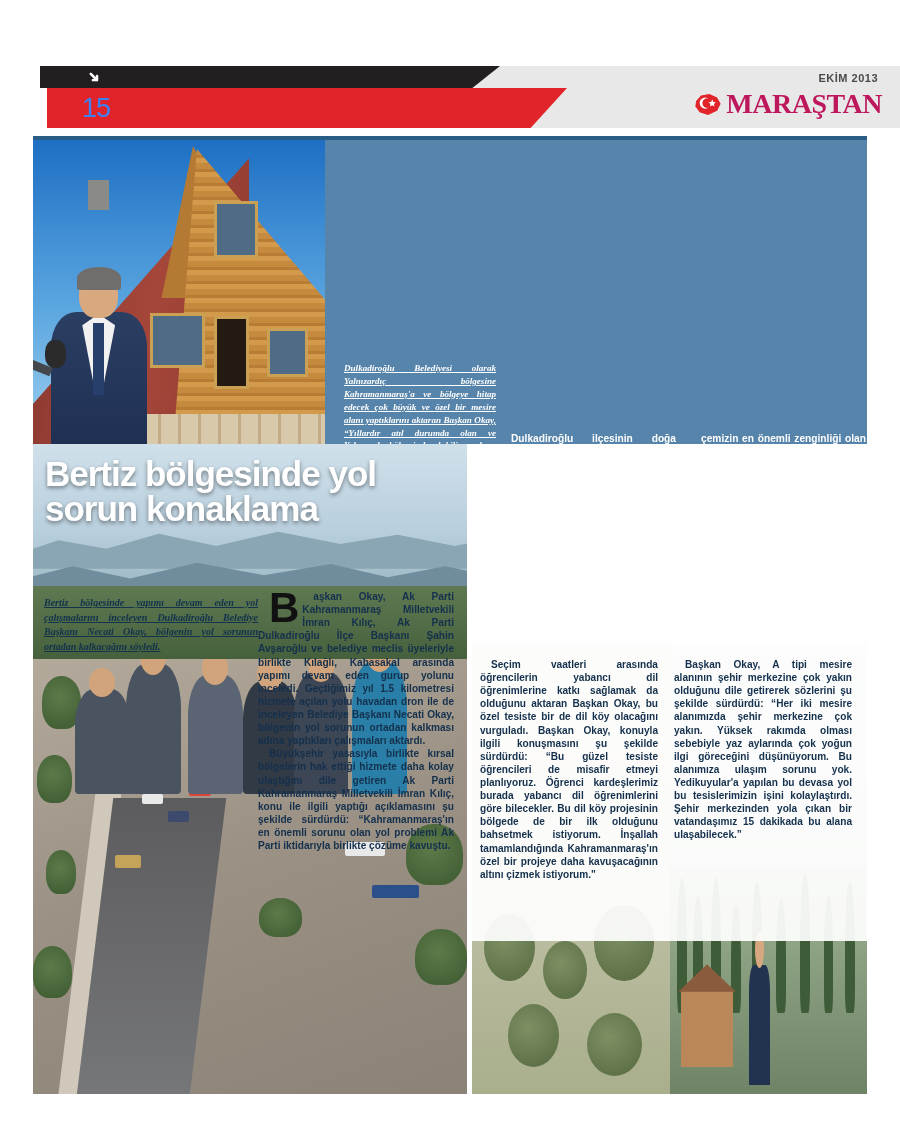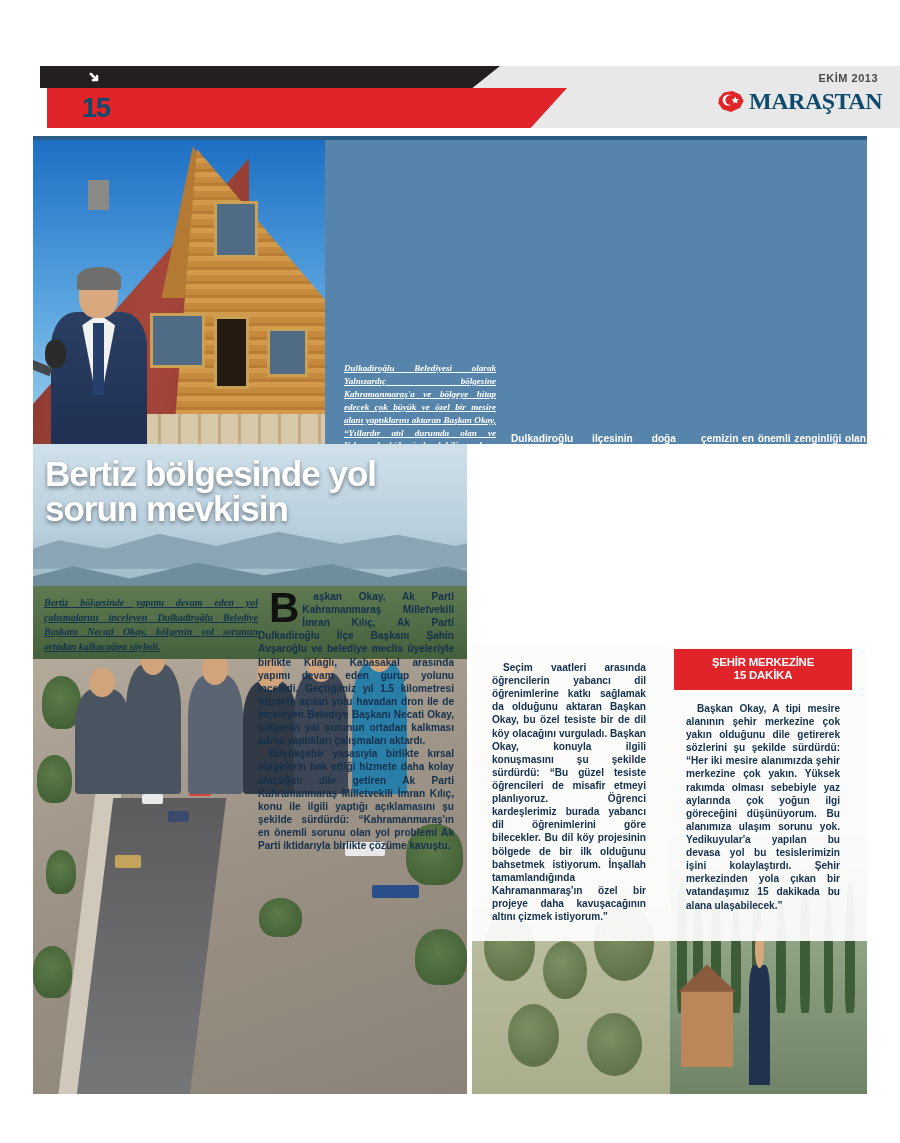--- a/index.html
+++ b/index.html
@@ -8,26 +8,26 @@
 
   
   .header{position:absolute;left:0;top:66px;width:900px;height:62px;}
   .hdr-grey{position:absolute;left:50px;top:0;width:850px;height:62px;background:#e8e8e8;}
   .hdr-black{position:absolute;left:40px;top:0px;width:460px;height:22px;background:#231f20;
     clip-path:polygon(0 0,100% 0,94% 100%,0 100%);}
   .hdr-arrow{position:absolute;left:48px;top:2px;color:#fff;font-size:15px;font-weight:bold;line-height:18px;
     transform:rotate(45deg);}
   .hdr-red{position:absolute;left:47px;top:22px;width:520px;height:40px;background:#e1232a;
     clip-path:polygon(0 0,100% 0,93% 100%,0 100%);}
-  .pageno{position:absolute;left:82px;top:27px;color:#0c4a6e;font-size:27px;font-weight:bold;letter-spacing:-1px;
+  .pageno{position:absolute;left:82px;top:27px;color:#3b82f6;font-size:27px;font-weight:normal;letter-spacing:-1px;
     font-family:"Liberation Sans",sans-serif;}
   .hdr-date{position:absolute;right:22px;top:6px;font-size:11px;color:#4a4a4a;letter-spacing:.5px;font-weight:bold;}
   .logo{position:absolute;right:18px;top:22px;display:flex;align-items:center;gap:4px;}
   .logo-mark{width:28px;height:27px;position:relative;}
-  .logo-txt{font-size:24px;font-weight:bold;color:#0c4a6e;letter-spacing:-0.5px;
+  .logo-txt{font-size:28px;font-weight:bold;color:#be185d;letter-spacing:-0.5px;
     font-family:"Liberation Serif",serif;}
 
   
   .a1{position:absolute;left:33px;top:136px;width:834px;height:304px;background:#5784ab;
      border-top:4px solid #2a5d86;}
   .a1 .photo{position:absolute;left:0px;top:0px;width:292px;height:304px;overflow:hidden;background:#3a78b5;}
   .a1-headline{position:absolute;right:12px;top:6px;width:510px;text-align:right;
     color:#f7e6b4;font-size:43px;line-height:.94;font-weight:bold;letter-spacing:-1.4px;
     font-family:"Liberation Sans",sans-serif;}
   .a1-headline .l2{display:block;}
@@ -57,21 +57,21 @@
 
   
   .side{position:absolute;left:472px;top:643px;width:395px;height:451px;overflow:hidden;background:#c9cdc4;}
   .side-inner{position:absolute;inset:0;}
   .sbox{position:absolute;top:6px;width:178px;}
   .sbox.s1{left:8px;}
   .sbox.s2{left:202px;}
   .sbox-hd{background:#e1232a;color:#fff;text-align:center;font-size:11.4px;font-weight:bold;line-height:1.18;
     padding:7px 4px 7px;letter-spacing:-.2px;}
   .sbox-body{margin-top:9px;color:#14304d;font-size:10.1px;line-height:1.30;text-align:justify;font-weight:bold;}
-  .sbox-body p{margin:12px;text-indent:11px;}
+  .sbox-body p{margin:0;text-indent:11px;}
 
   
   .sky{position:absolute;inset:0;background:linear-gradient(#1e6fc4,#5ba6e0 55%,#9fd0ee);}
   .aframe-roof{position:absolute;left:-12%;top:6%;width:86%;height:94%;background:linear-gradient(100deg,#7e332c,#a6463a 60%,#8d3a31);
      clip-path:polygon(100% 0,100% 100%,0 100%);}
   .aframe-wall{position:absolute;left:48%;top:3%;width:58%;height:97%;
      background:repeating-linear-gradient(180deg,#c68a3e 0 6px,#b87c34 6px 9px,#d49a4c 9px 14px);
      clip-path:polygon(14% 0,100% 58%,100% 100%,0 100%);}
   .aframe-peak{position:absolute;left:44%;top:2%;width:18%;height:50%;background:#b47a33;
      clip-path:polygon(60% 0,100% 26%,100% 100%,0 100%);}
@@ -225,21 +225,21 @@
           </div>
         <div class="p" style="left:62%;height:90%;background:#3d4654;">
             <i></i>
           </div>
         <div class="p" style="left:78%;height:98%;background:#2a7fa8;">
             <i></i>
           </div>
       </div>
     </div>
 
-    <div class="a2-head">Bertiz bölgesinde yol sorun mevkisin</div>
+    <div class="a2-head">Bertiz bölgesinde yol sorun konaklama</div>
     <div class="a2-lead">Bertiz bölgesinde yapımı devam eden yol çalışmalarını inceleyen Dulkadiroğlu Belediye Başkanı Necati Okay, bölgenin yol sorunun ortadan kalkacağını söyledi.</div>
 
     <div class="a2-col">
       <p><span class="dropcap">B</span><span>aşkan Okay, Ak Parti Kahramanmaraş Milletvekili İmran Kılıç, Ak Parti Dulkadiroğlu İlçe Başkanı Şahin Avşaroğlu ve belediye meclis üyeleriyle birlikte Kılağlı, Kabasakal arasında yapımı devam eden gurup yolunu inceledi. Geçtiğimiz yıl 1.5 kilometresi hizmete açılan yolu havadan dron ile de inceleyen Belediye Başkanı Necati Okay, bölgenin yol sorunun ortadan kalkması adına yaptıkları çalışmaları aktardı.</span></p>
       <p>Büyükşehir yasasıyla birlikte kırsal bölgelerin hak ettiği hizmete daha kolay ulaştığını dile getiren Ak Parti Kahramanmaraş Milletvekili İmran Kılıç, konu ile ilgili yaptığı açıklamasını şu şekilde sürdürdü: “Kahramanmaraş'ın en önemli sorunu olan yol problemi Ak Parti iktidarıyla birlikte çözüme kavuştu.</p>
     </div>
   </div>
 
   <div class="side">
     <div class="side-inner">
@@ -271,24 +271,20 @@
 
       <div style="position:absolute;left:0;top:0;width:100%;height:66%;background:rgba(255,255,255,.93);"></div>
 
       <div class="sbox s1">
         <div class="sbox-body">
           <p>Seçim vaatleri arasında öğrencilerin yabancı dil öğrenimlerine katkı sağlamak da olduğunu aktaran Başkan Okay, bu özel tesiste bir de dil köy olacağını vurguladı. Başkan Okay, konuyla ilgili konuşmasını şu şekilde sürdürdü: “Bu güzel tesiste öğrencileri de misafir etmeyi planlıyoruz. Öğrenci kardeşlerimiz burada yabancı dil öğrenimlerini göre bilecekler. Bu dil köy projesinin bölgede de bir ilk olduğunu bahsetmek istiyorum. İnşallah tamamlandığında Kahramanmaraş'ın özel bir projeye daha kavuşacağının altını çizmek istiyorum."</p>
         </div>
       </div>
 
       <div class="sbox s2">
-        <div class="sbox-hd">
-          <div>ŞEHİR MERKEZİNE</div>
-          <div>15 DAKİKA</div>
-        </div>
         <div class="sbox-body">
           <p>Başkan Okay, A tipi mesire alanının şehir merkezine çok yakın olduğunu dile getirerek sözlerini şu şekilde sürdürdü: “Her iki mesire alanımızda şehir merkezine çok yakın. Yüksek rakımda olması sebebiyle yaz aylarında çok yoğun ilgi göreceğini düşünüyorum. Bu alanımıza ulaşım sorunu yok. Yedikuyular'a yapılan bu devasa yol bu tesislerimizin işini kolaylaştırdı. Şehir merkezinden yola çıkan bir vatandaşımız 15 dakikada bu alana ulaşabilecek.”</p>
         </div>
       </div>
     </div>
   </div>
 
   <div class="wline" style="left:467px;top:444px;width:5px;height:650px;"></div>
 
 </div>

